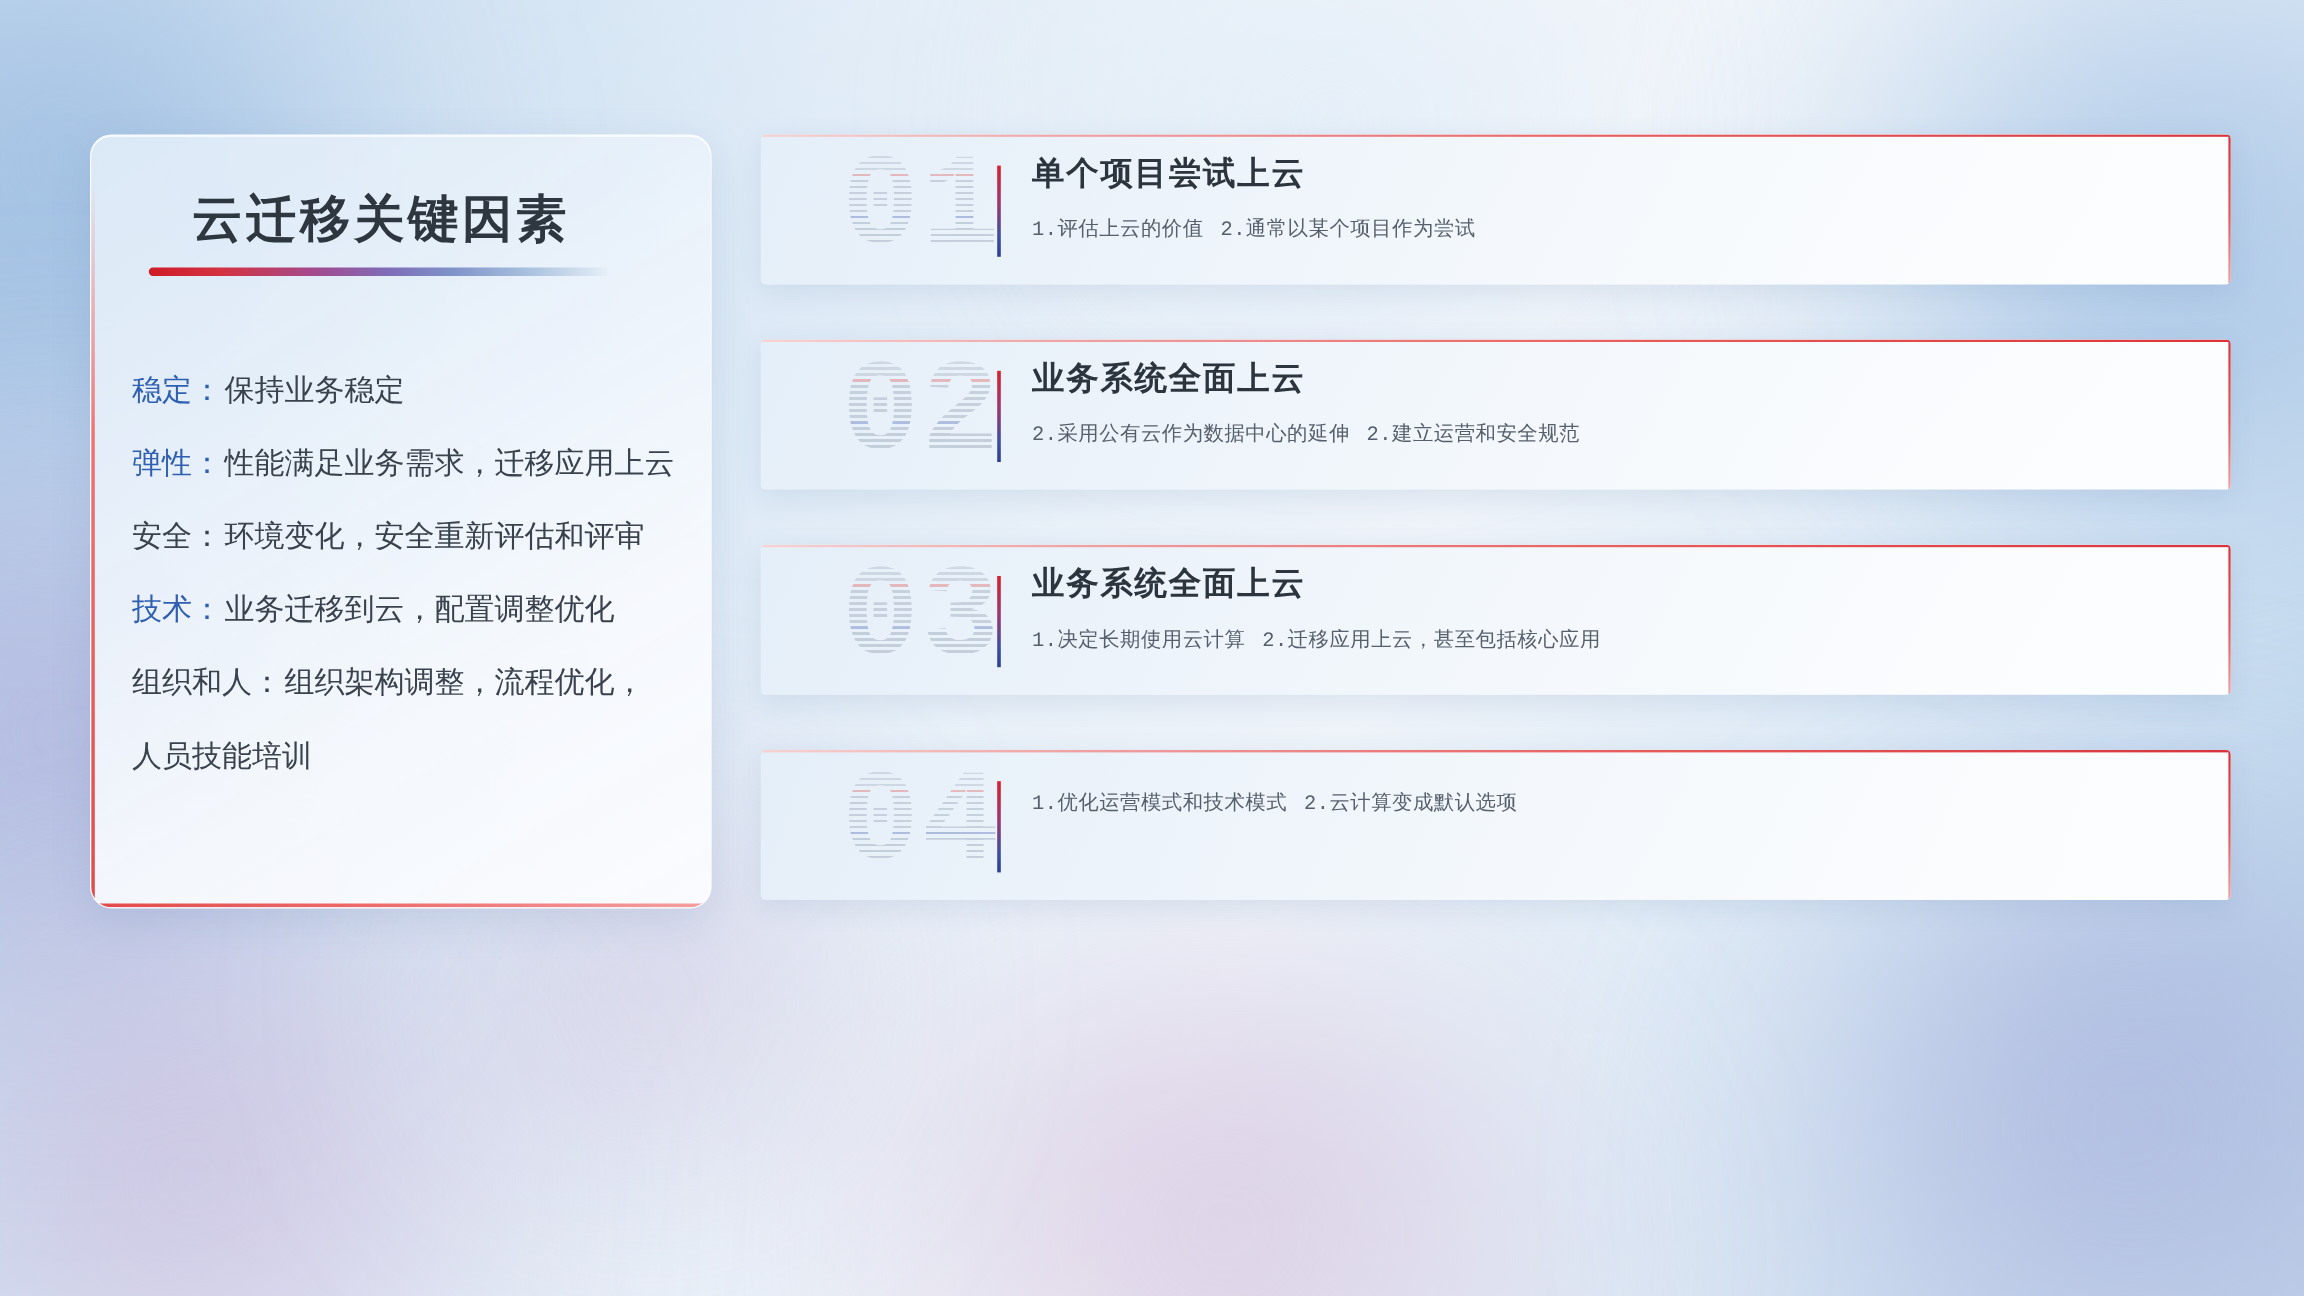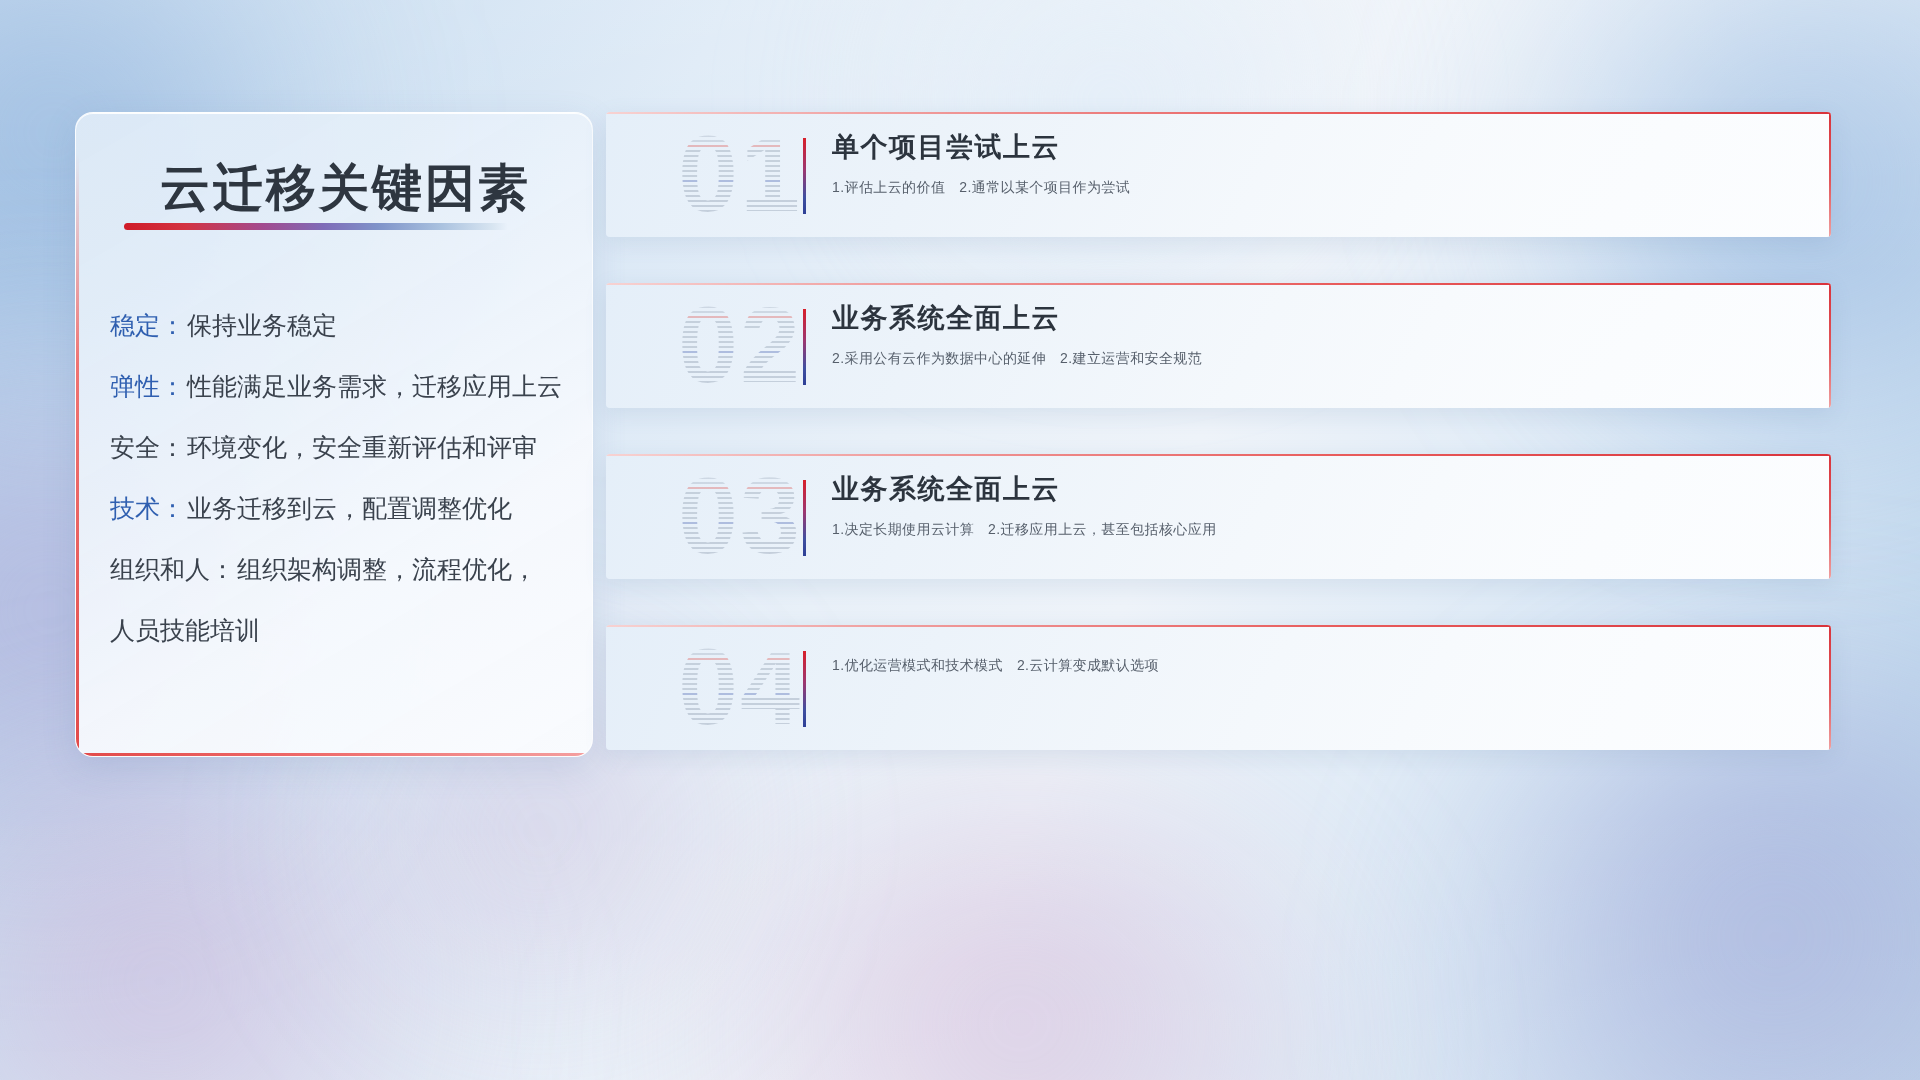--- a/index.html
+++ b/index.html
@@ -70,21 +70,21 @@
     background:linear-gradient(90deg,#e24a4a 0%,#ee6a6a 45%,#f4a0a0 100%);
     border-bottom-left-radius:18px; border-bottom-right-radius:18px;
   }
   .left-panel::after {
     content:""; position:absolute; left:0; top:40px; bottom:0; width:3px;
     background:linear-gradient(180deg,rgba(240,120,120,0) 0%,#ef7373 35%,#e24a4a 100%);
   }
 
   .panel-title {
     position:absolute; left:84px; top:42px;
-    font-size:50px; font-weight:700; color:#2e3640;
+    font-size:42px; font-weight:700; color:#2e3640;
     letter-spacing:3px; white-space:nowrap;
   }
   .panel-rule {
     position:absolute; left:48px; top:110px; width:384px; height:7px;
     border-radius:4px;
     background:linear-gradient(90deg,
       #cf1b28 0%, #d33342 16%, #a34a8e 36%, #7f6cb8 52%,
       #7f93c9 66%, #a8c0de 82%, #d8e5f1 96%, rgba(230,240,248,0) 100%);
   }
 
@@ -93,21 +93,21 @@
     display:flex; align-items:baseline;
     font-size:25px; color:#3a424d; line-height:1;
     margin-bottom:36px; white-space:nowrap;
   }
   .factor-label { font-weight:400; margin-right:2px; }
   .factor-label.accent { color:#2f5fb0; }
   .factor-label.plain { color:#3a424d; }
   .factor-text { color:#3a424d; }
 
   
-  .cards { position:absolute; left:606px; top:112px; width:1225px; }
+  .cards { position:absolute; left:634px; top:112px; width:1225px;font-family:Liberation Mono, monospace; }
   .step-card {
     position:relative; height:125px; margin-bottom:46px;
     border-radius:4px;
     background:linear-gradient(118deg,
       rgba(229,239,249,.96) 0%,
       rgba(236,243,250,.96) 26%,
       rgba(244,248,252,.97) 52%,
       rgba(250,252,254,.98) 76%,
       rgba(253,254,255,.99) 100%);
     box-shadow:0 6px 22px rgba(95,125,170,.14);
@@ -152,21 +152,21 @@
   .divider {
     position:absolute; left:197px; top:26px; width:3px; height:76px;
     background:linear-gradient(180deg,#d81f2a 0%,#9c3770 42%,#3f4fa0 78%,#2d3f96 100%);
   }
   .card-body { position:absolute; left:226px; top:18px; right:36px; }
   .card-title {
     font-size:27px; font-weight:700; color:#2c343e;
     letter-spacing:1.5px; line-height:1.3; white-space:nowrap;
   }
   .card-desc {
-    margin-top:14px; font-size:14px; color:#565f6b;
+    margin-top:14px; font-size:17px; color:#565f6b;
     letter-spacing:.4px; white-space:nowrap;
   }
   .card-desc .gap { display:inline-block; width:14px; }
 </style>
 </head>
 <body>
 
 <div class="bg">
   <div class="bg-base"></div>
   <div class="blob blob-a"></div>

